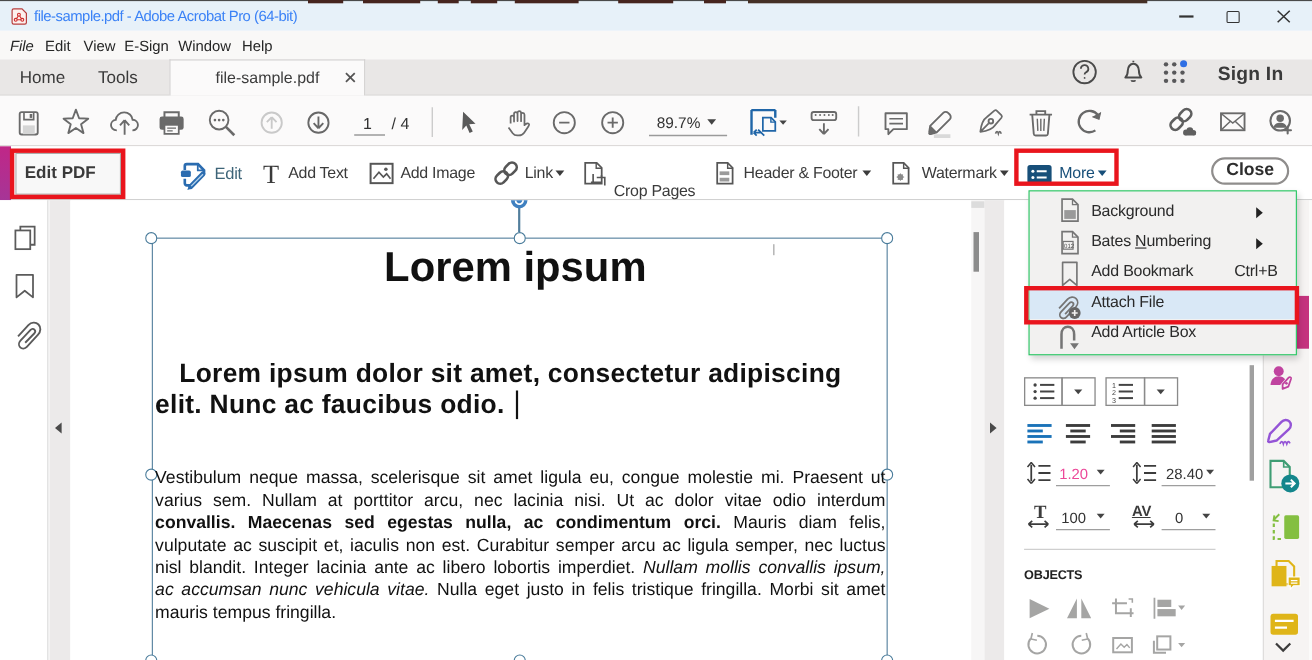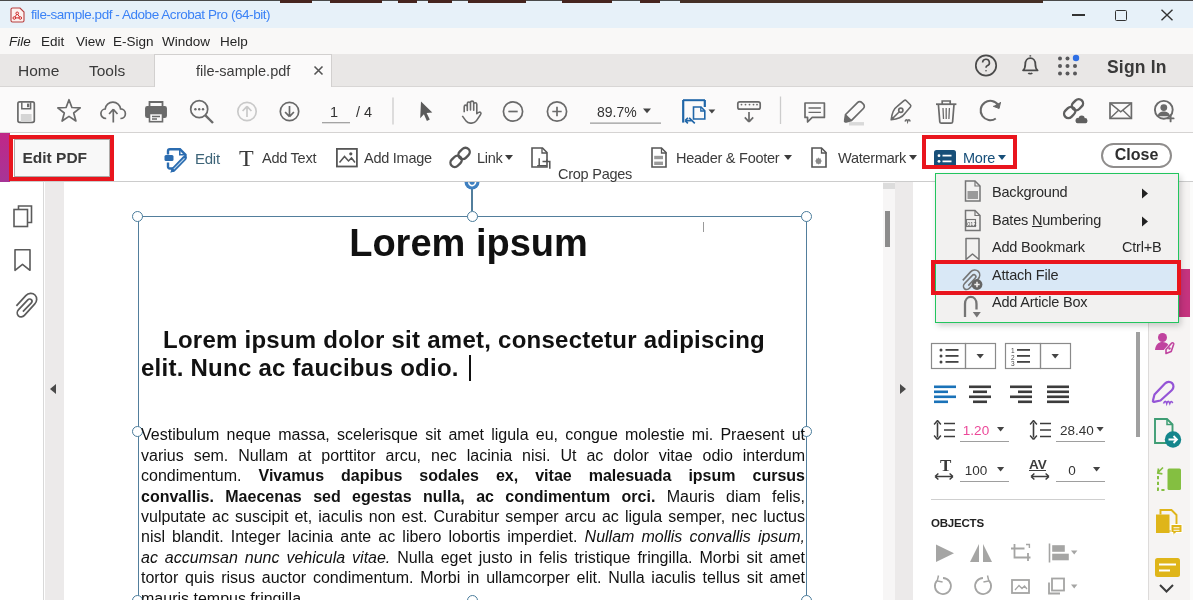--- a/index.html
+++ b/index.html
@@ -350,26 +350,24 @@
   <div class="abs" style="left:72px;top:41.8px;width:665px;text-align:center;font-size:38px;font-weight:bold;line-height:38px;color:#111;">Lorem ipsum</div>
 
   <div class="abs" style="left:639px;top:40px;width:1px;height:10px;background:#9a9a9a;"></div>
 
   <div class="abs" style="left:77px;top:143.6px;width:680px;font-size:24px;font-weight:bold;letter-spacing:0.25px;line-height:28px;color:#111;text-indent:22px;">Lorem ipsum dolor sit amet, consectetur adipiscing<br>elit. Nunc ac faucibus odio.</div>
   <div class="abs" style="left:405px;top:173px;width:2px;height:26px;background:#111;"></div>
 
   <div class="abs" id="body-text" style="left:77px;top:243.3px;width:664px;font-size:16px;line-height:20.42px;color:#111;">
     <div class="bl">Vestibulum neque massa, scelerisque sit amet ligula eu, congue molestie mi. Praesent ut</div>
     <div class="bl">varius sem. Nullam at porttitor arcu, nec lacinia nisi. Ut ac dolor vitae odio interdum</div>
-    <div class="bl">condimentum. <b>Vivamus dapibus sodales ex, vitae malesuada ipsum cursus</b></div>
     <div class="bl"><b>convallis. Maecenas sed egestas nulla, ac condimentum orci.</b> Mauris diam felis,</div>
     <div class="bl">vulputate ac suscipit et, iaculis non est. Curabitur semper arcu ac ligula semper, nec luctus</div>
     <div class="bl">nisl blandit. Integer lacinia ante ac libero lobortis imperdiet. <i>Nullam mollis convallis ipsum,</i></div>
     <div class="bl"><i>ac accumsan nunc vehicula vitae.</i> Nulla eget justo in felis tristique fringilla. Morbi sit amet</div>
-    <div class="bl">tortor quis risus auctor condimentum. Morbi in ullamcorper elit. Nulla iaculis tellus sit amet</div>
     <div>mauris tempus fringilla.</div>
   </div>
 </div>
 
 <div class="abs" style="left:883px;top:182px;width:12px;height:418px;background:#f7f6f6;"></div>
 <div class="abs" style="left:883px;top:183px;width:12px;height:6px;background:#dcdcdc;"></div>
 <div class="abs" style="left:885px;top:211px;width:5px;height:36px;background:#8c8c8c;"></div>
 
 <div class="abs" style="left:895px;top:182px;width:18px;height:418px;background:#eceaea;"></div>
 <svg class="abs" style="left:898px;top:382px;" width="10" height="14" viewBox="0 0 10 14">

